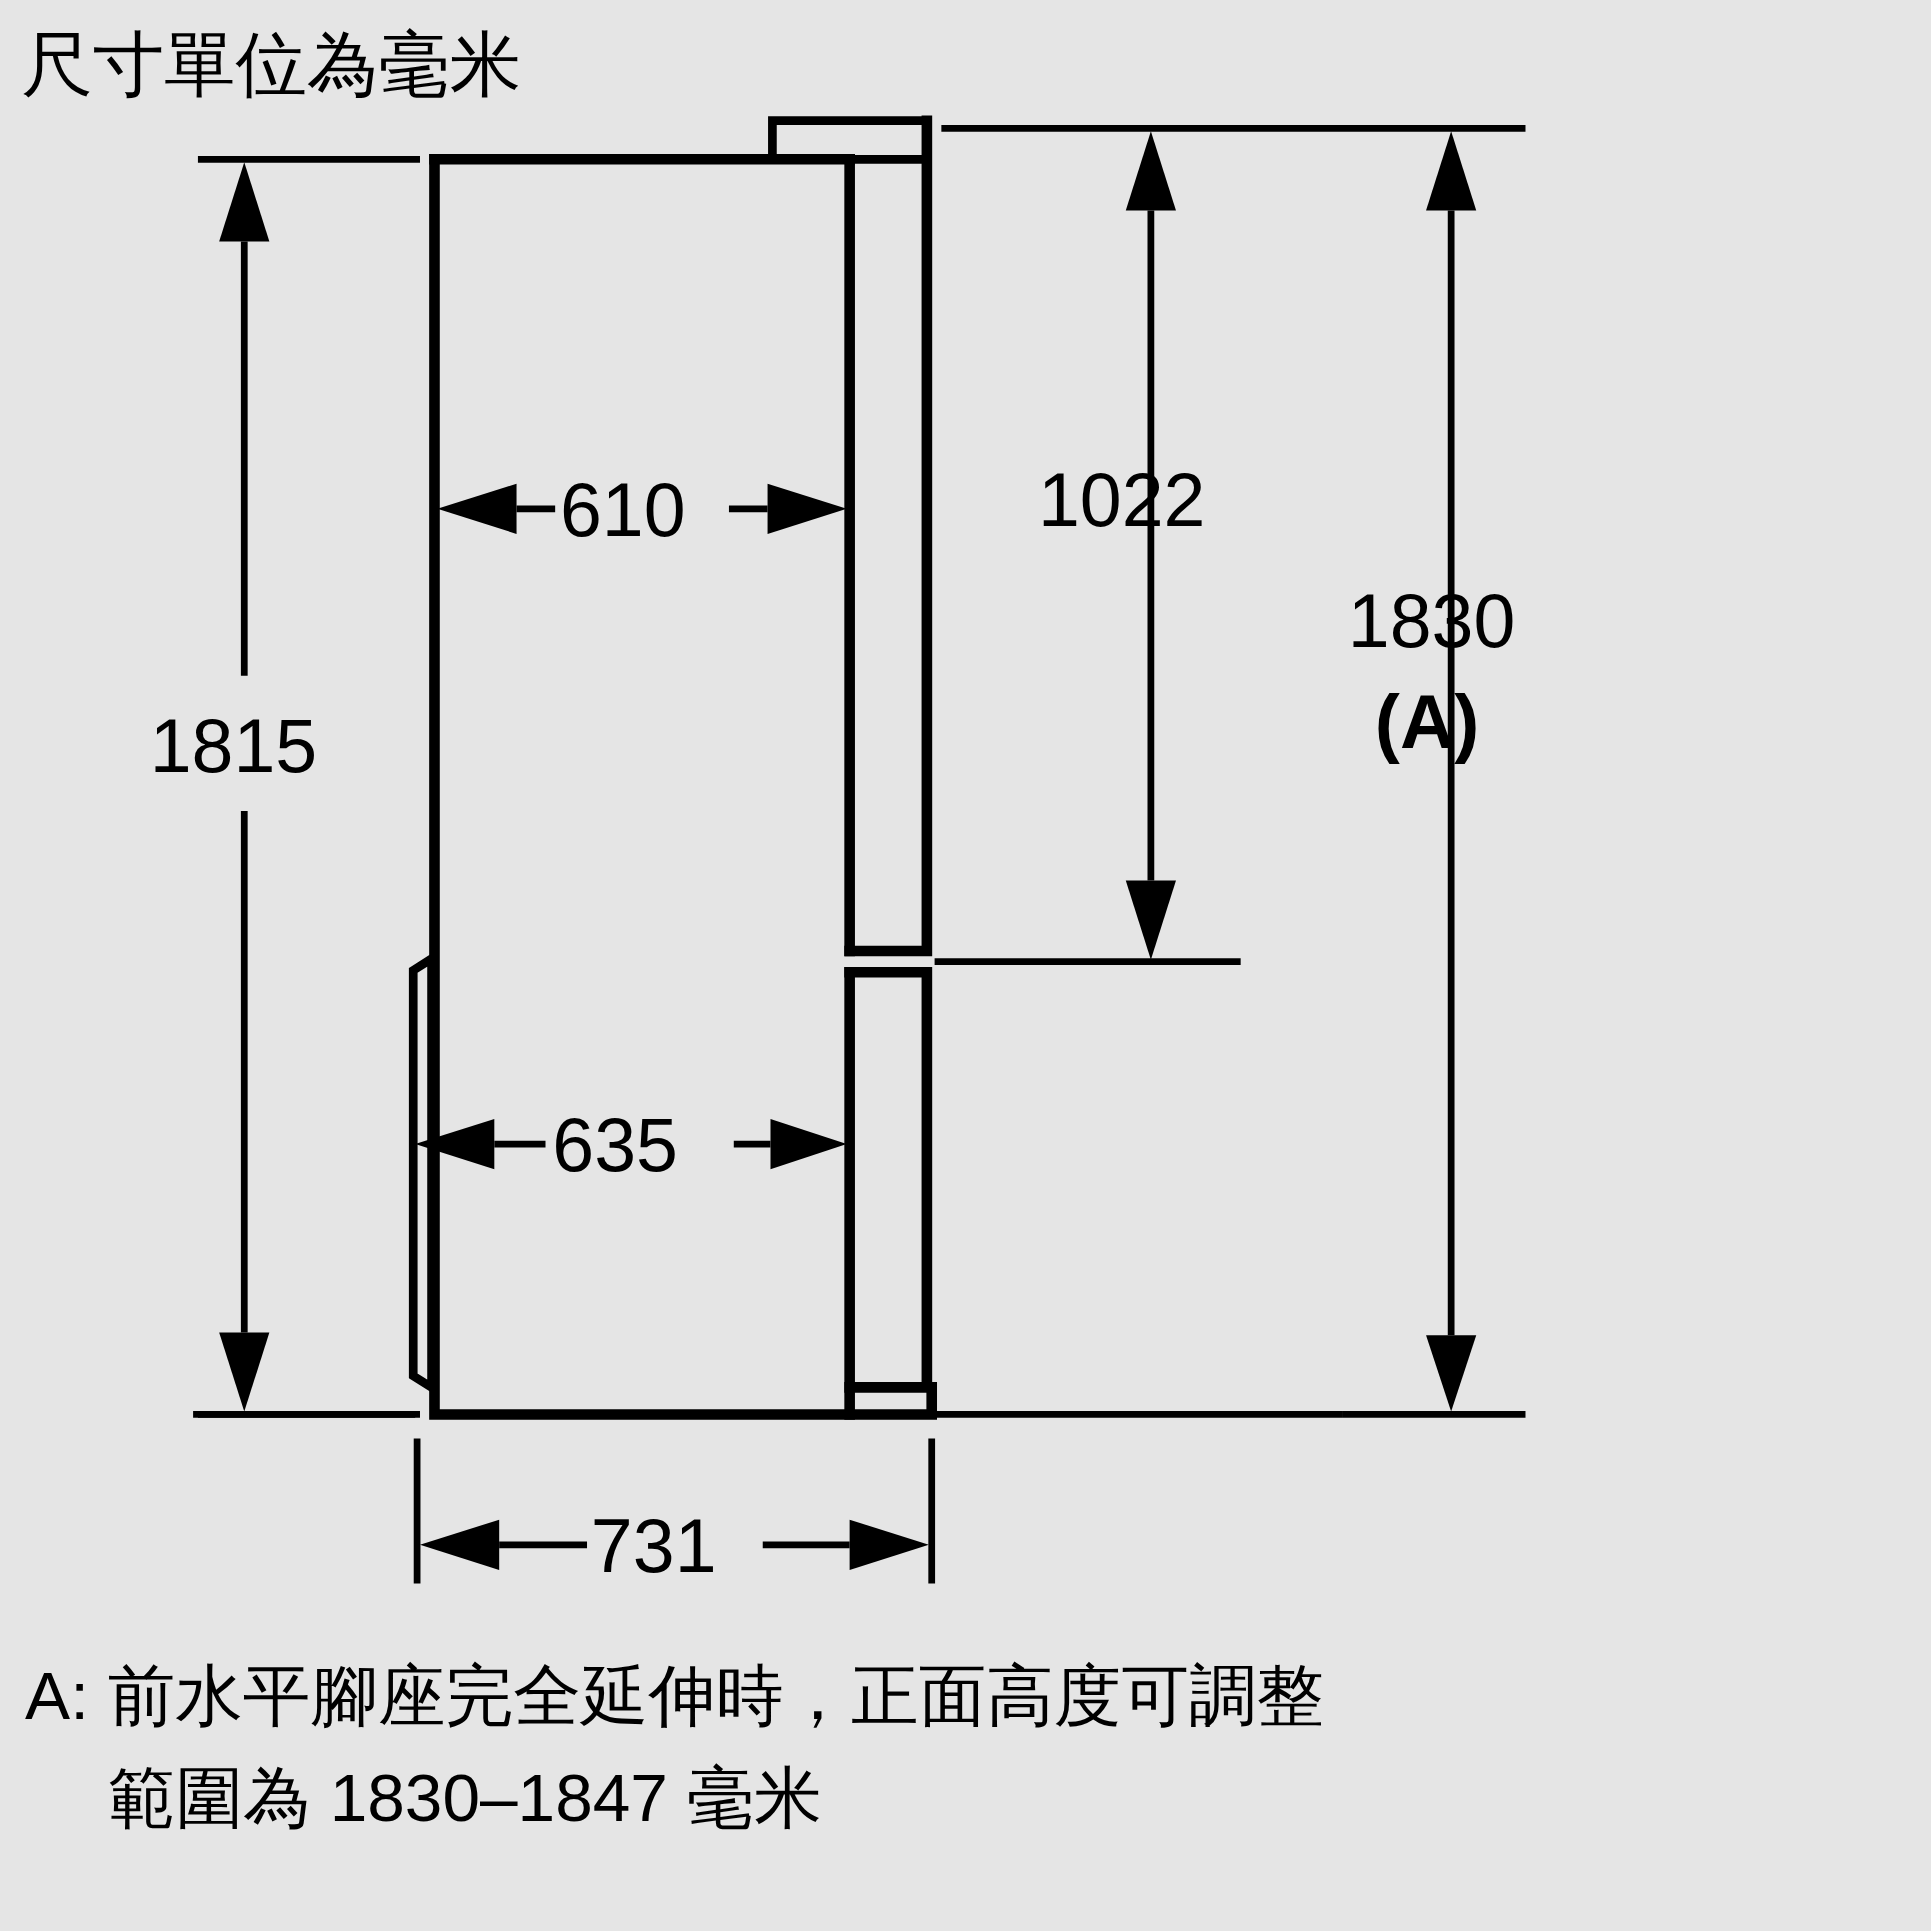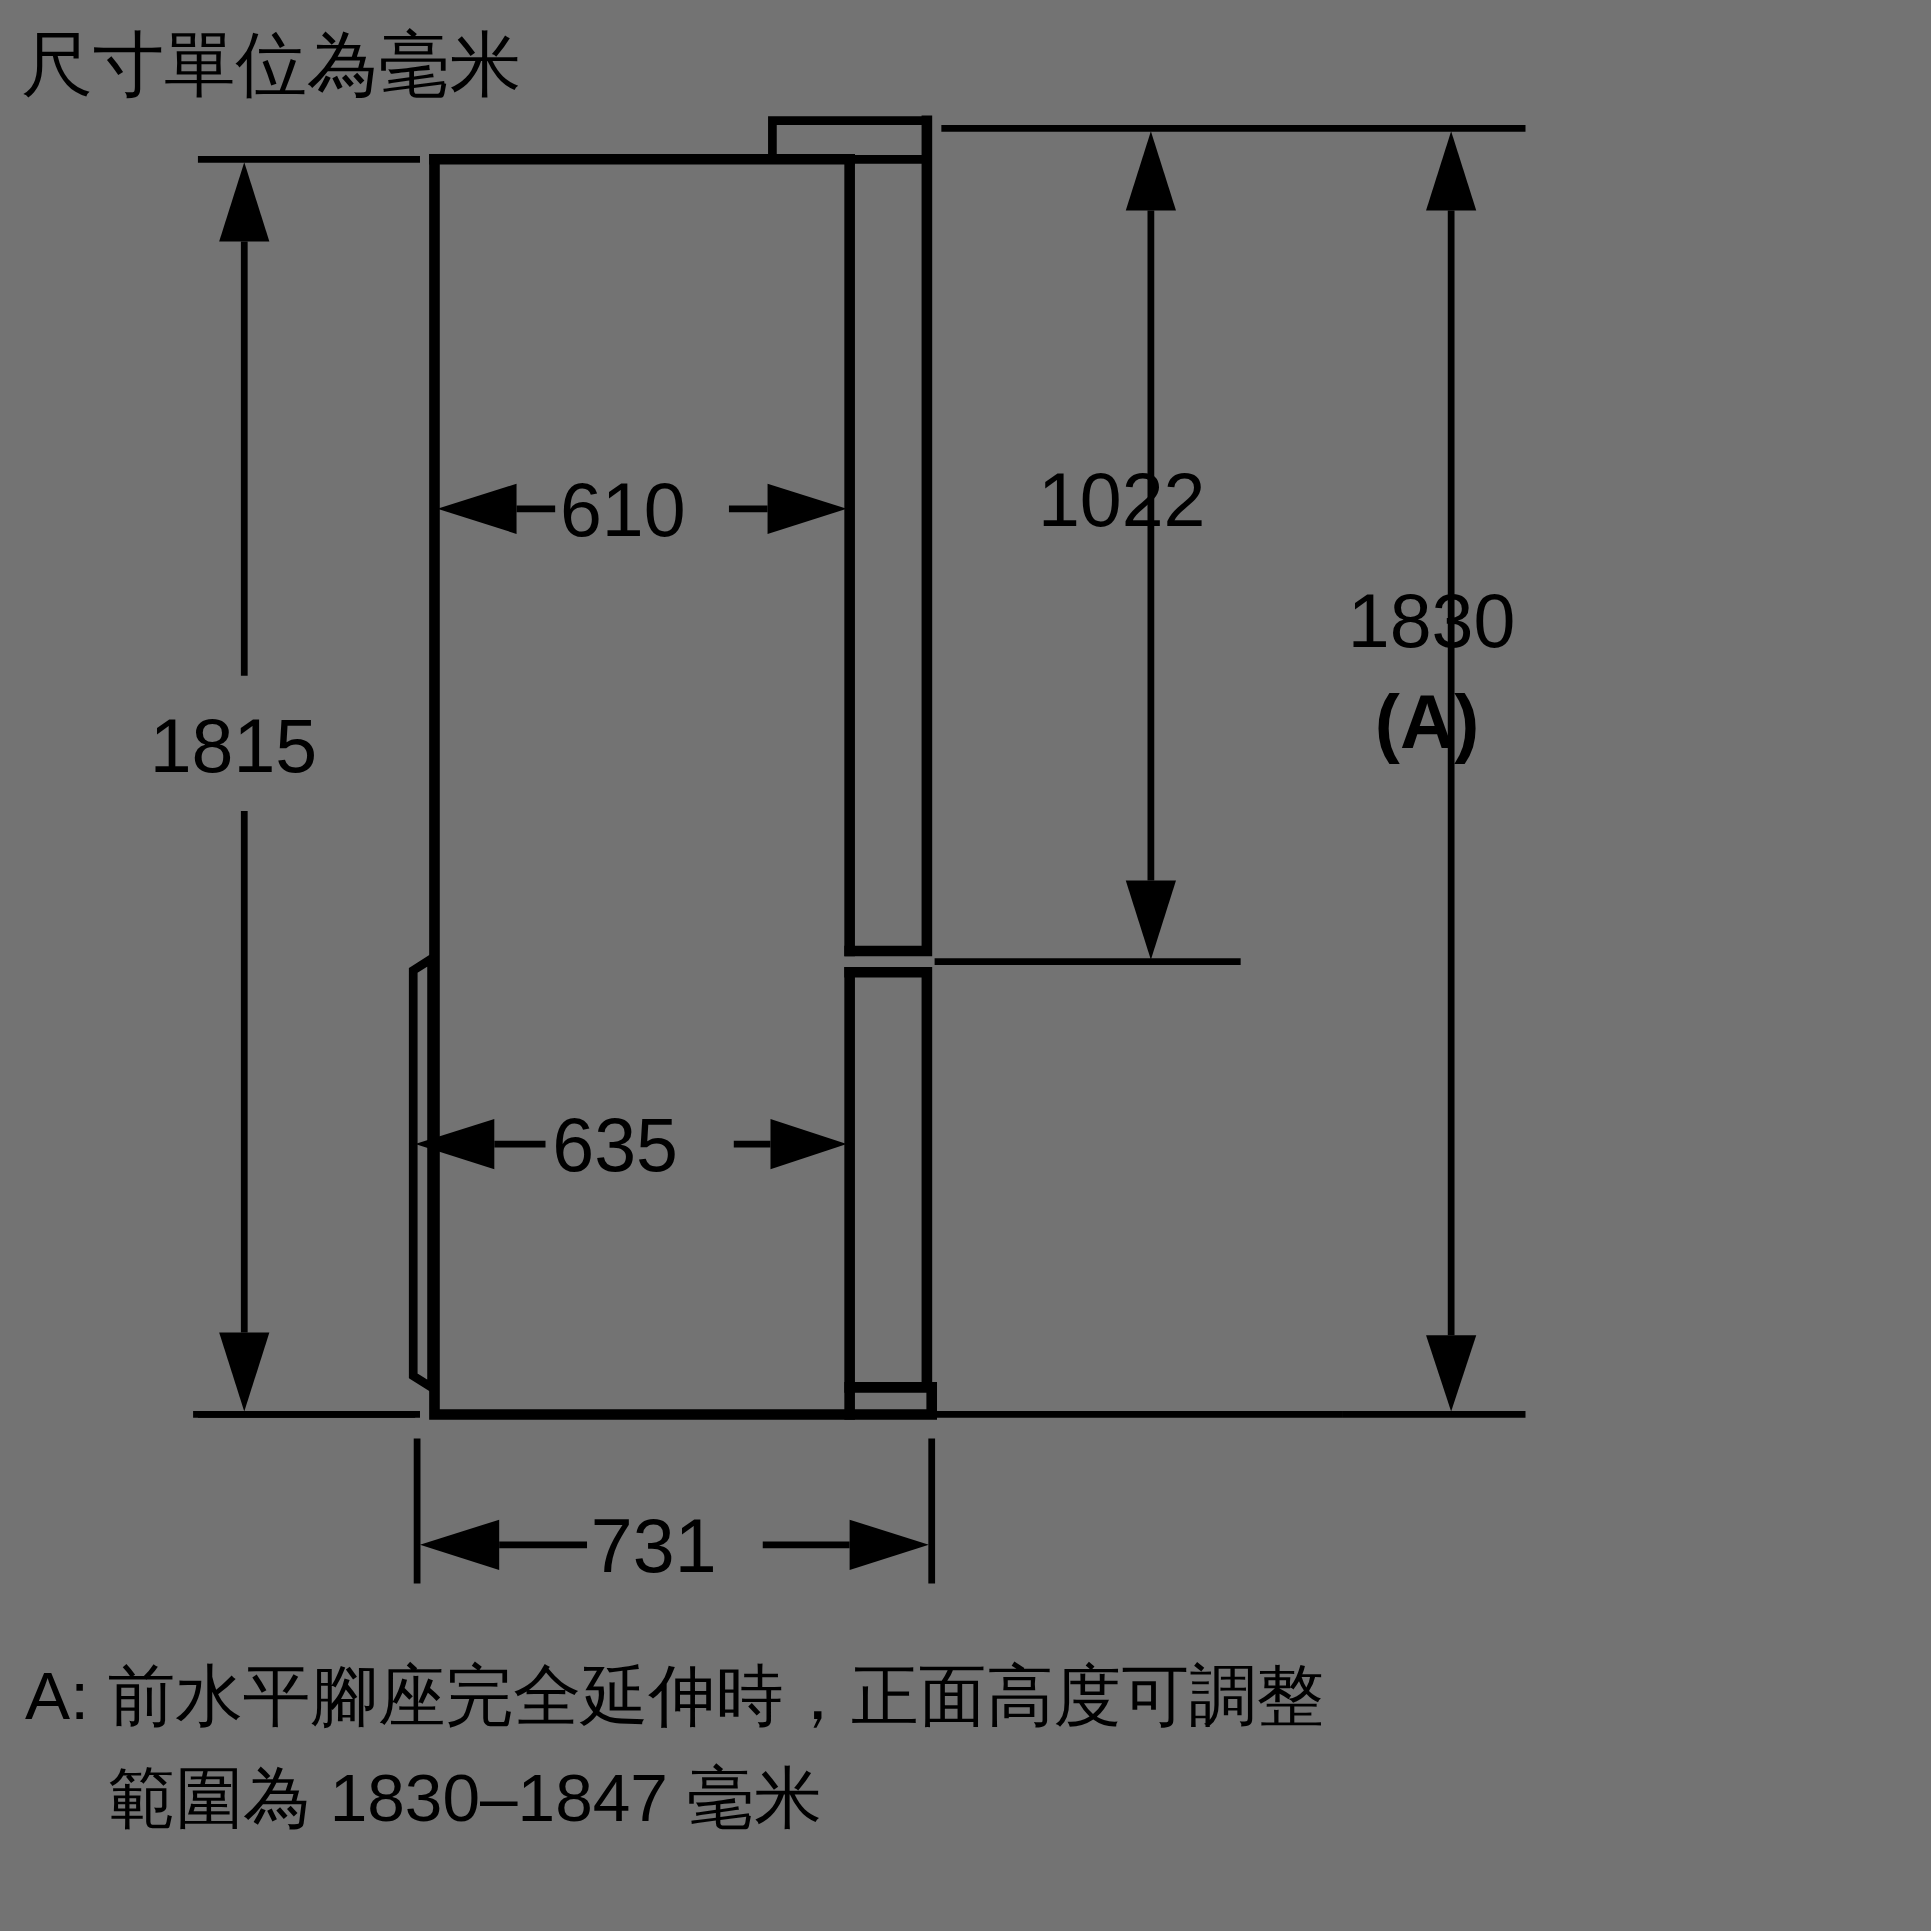--- a/index.html
+++ b/index.html
@@ -11,21 +11,21 @@
     width: 1931px;
     height: 1931px;
     font-family: "Liberation Sans", sans-serif;
     color: #000000;
     overflow: hidden;
   }
   #sheet {
     position: relative;
     width: 1931px;
     height: 1931px;
-    background: #737373;
+    background: #e5e5e5;
   }
   #drawing {
     position: absolute;
     left: 0;
     top: 0;
     width: 1931px;
     height: 1931px;
     display: block;
   }
   .dim-text {

